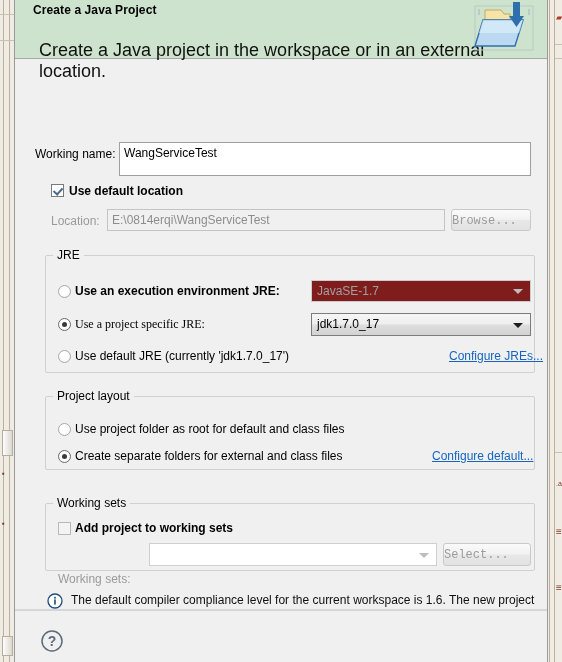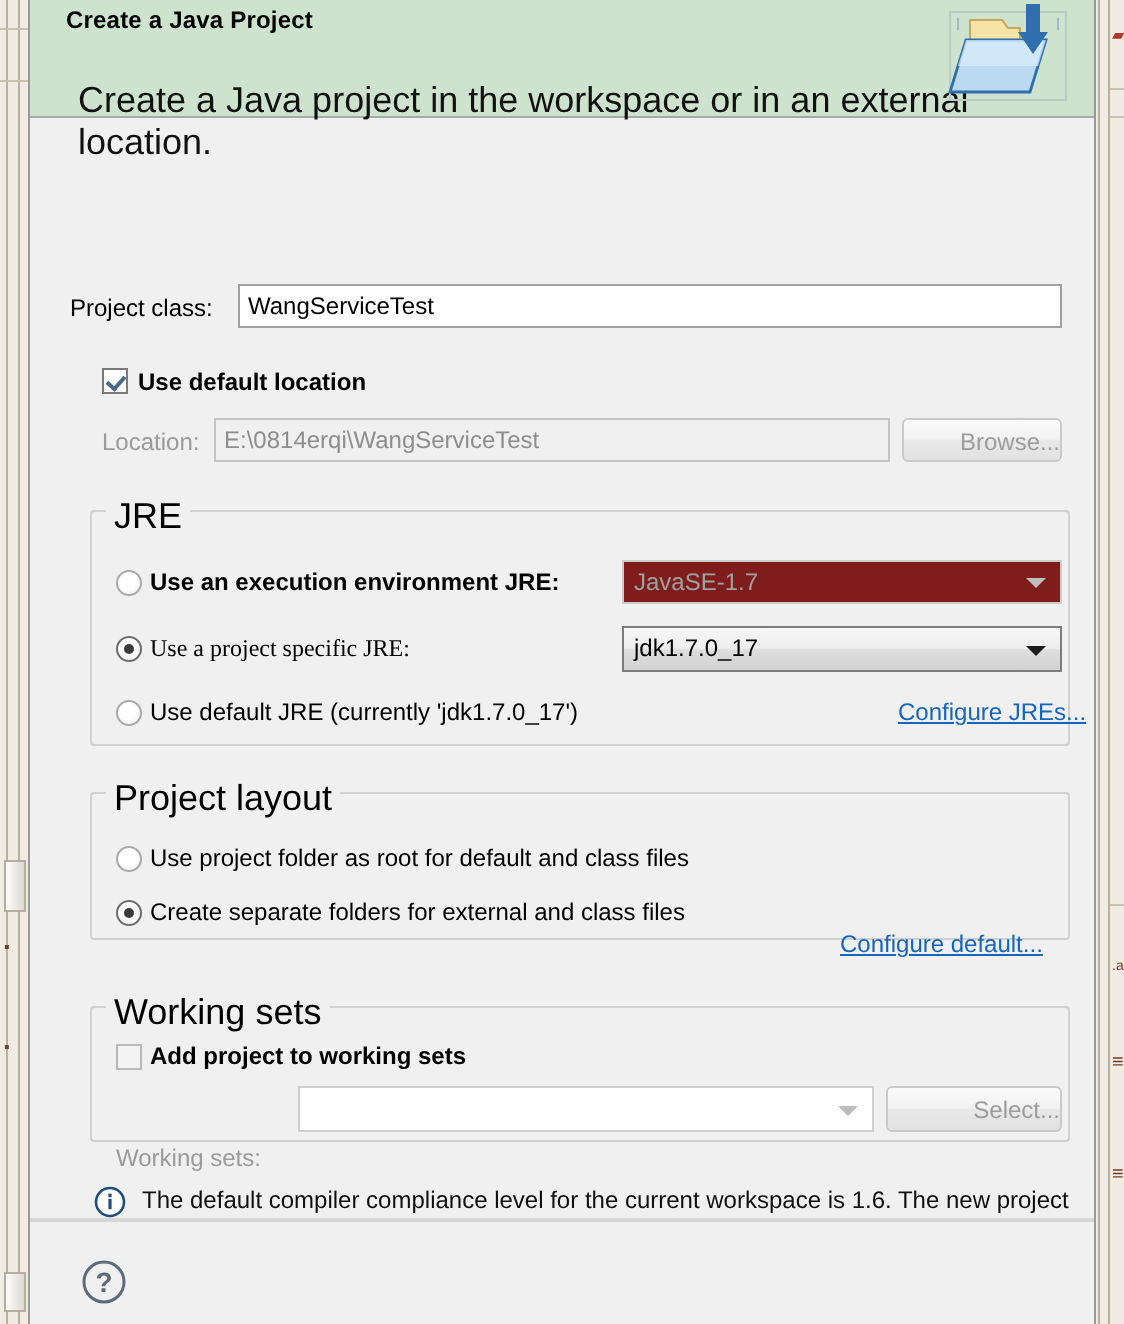--- a/index.html
+++ b/index.html
@@ -180,21 +180,21 @@
   .group {
     position: absolute;
     box-sizing: border-box;
     border: 1px solid #d0d0d0;
     border-radius: 2px;
   }
   .group-title {
     position: absolute;
     background: #f0f0f0;
     padding: 0 4px;
-    font-size: 18px;
+    font-size: 12px;
     color: #000;
     white-space: nowrap;
   }
 
   
   .combo {
     position: absolute;
     box-sizing: border-box;
     border: 1px solid #7c7c7c;
     background: linear-gradient(to bottom, #f6f6f6 0%, #eeeeee 48%, #dedede 52%, #d2d2d2 100%);
@@ -237,24 +237,24 @@
     cursor: pointer;
   }
 
   
   .btn {
     position: absolute;
     box-sizing: border-box;
     border: 1px solid #8c8c8c;
     border-radius: 3px;
     background: linear-gradient(to bottom, #f7f7f7 0%, #eeeeee 47%, #dcdcdc 52%, #d0d0d0 100%);
-    font-family: Liberation Sans, sans-serif;
+    font-family: Liberation Mono, monospace;
     font-size: 12px;
     color: #111;
-    text-align: right;
+    text-align: left;
     line-height: 22px;
     cursor: pointer;
   }
   .btn.browse {
     background: linear-gradient(to bottom, #fafafa 0%, #f2f2f2 47%, #e8e8e8 52%, #e2e2e2 100%);
     border: 1px solid #c9c9c9;
     color: #9c9c9c;
   }
 
   
@@ -346,22 +346,22 @@
       <path d="M12 18 h40 l-4 13 H8 z" fill="#d8ecfb" stroke="none" opacity=".75"></path>
       <rect x="42" y="0" width="7" height="18" fill="#2f6fae"></rect>
       <path d="M38 14 l7.5 11 L53 14 z" fill="#2f6fae"></path>
       <line x1="8" y1="7" x2="8" y2="13" stroke="#9fb6c4" stroke-width="1"></line>
       <line x1="58" y1="7" x2="58" y2="13" stroke="#9fb6c4" stroke-width="1"></line>
     </svg>
   </div>
 
   <div class="body">
 
-    <div class="lbl" style="left:20px; top:88px;">Project class:</div>
-    <div class="textbox" style="left:104px; top:83px; width:412px; height:22px;">WangServiceTest</div>
+    <div class="lbl" style="left:20px; top:88px;">Working name:</div>
+    <div class="textbox" style="left:104px; top:83px; width:412px; height:34px;">WangServiceTest</div>
 
     <div class="cb checked" style="left:36px; top:125px;"></div>
     <div class="lbl" style="left:54px; top:125px; font-weight:bold;">Use default location</div>
 
     <div class="lbl dim" style="left:36px; top:155px;">Location:</div>
     <div class="textbox disabled" style="left:92px; top:150px; width:338px; height:22px;">E:\0814erqi\WangServiceTest</div>
     <div class="btn browse" style="left:436px; top:150px; width:80px; height:22px;">Browse...</div>
 
     <div class="group" style="left:30px; top:196px; width:490px; height:118px;"></div>
     <div class="group-title" style="left:38px; top:189px;">JRE</div>
@@ -385,21 +385,21 @@
     <div class="link" style="left:434px; top:290px;">Configure JREs...</div>
 
     <div class="group" style="left:30px; top:337px; width:490px; height:74px;"></div>
     <div class="group-title" style="left:38px; top:330px;">Project layout</div>
 
     <div class="rb" style="left:43px; top:364px;"></div>
     <div class="lbl" style="left:60px; top:363px;">Use project folder as root for default and class files</div>
 
     <div class="rb on" style="left:43px; top:391px;"></div>
     <div class="lbl" style="left:60px; top:390px;">Create separate folders for external and class files</div>
-    <div class="link" style="left:405px; top:390px;margin-top:16px;">Configure default...</div>
+    <div class="link" style="left:417px; top:390px;">Configure default...</div>
 
     <div class="group" style="left:30px; top:444px; width:490px; height:68px;"></div>
     <div class="group-title" style="left:38px; top:437px;">Working sets</div>
 
     <div class="cb off" style="left:43px; top:463px;"></div>
     <div class="lbl" style="left:60px; top:462px; font-weight:bold;">Add project to working sets</div>
 
     <div class="lbl dim" style="left:43px; top:513px;">Working sets:</div>
     <div class="combo empty-disabled" style="left:134px; top:484px; width:288px; height:23px;">
       <span></span>

